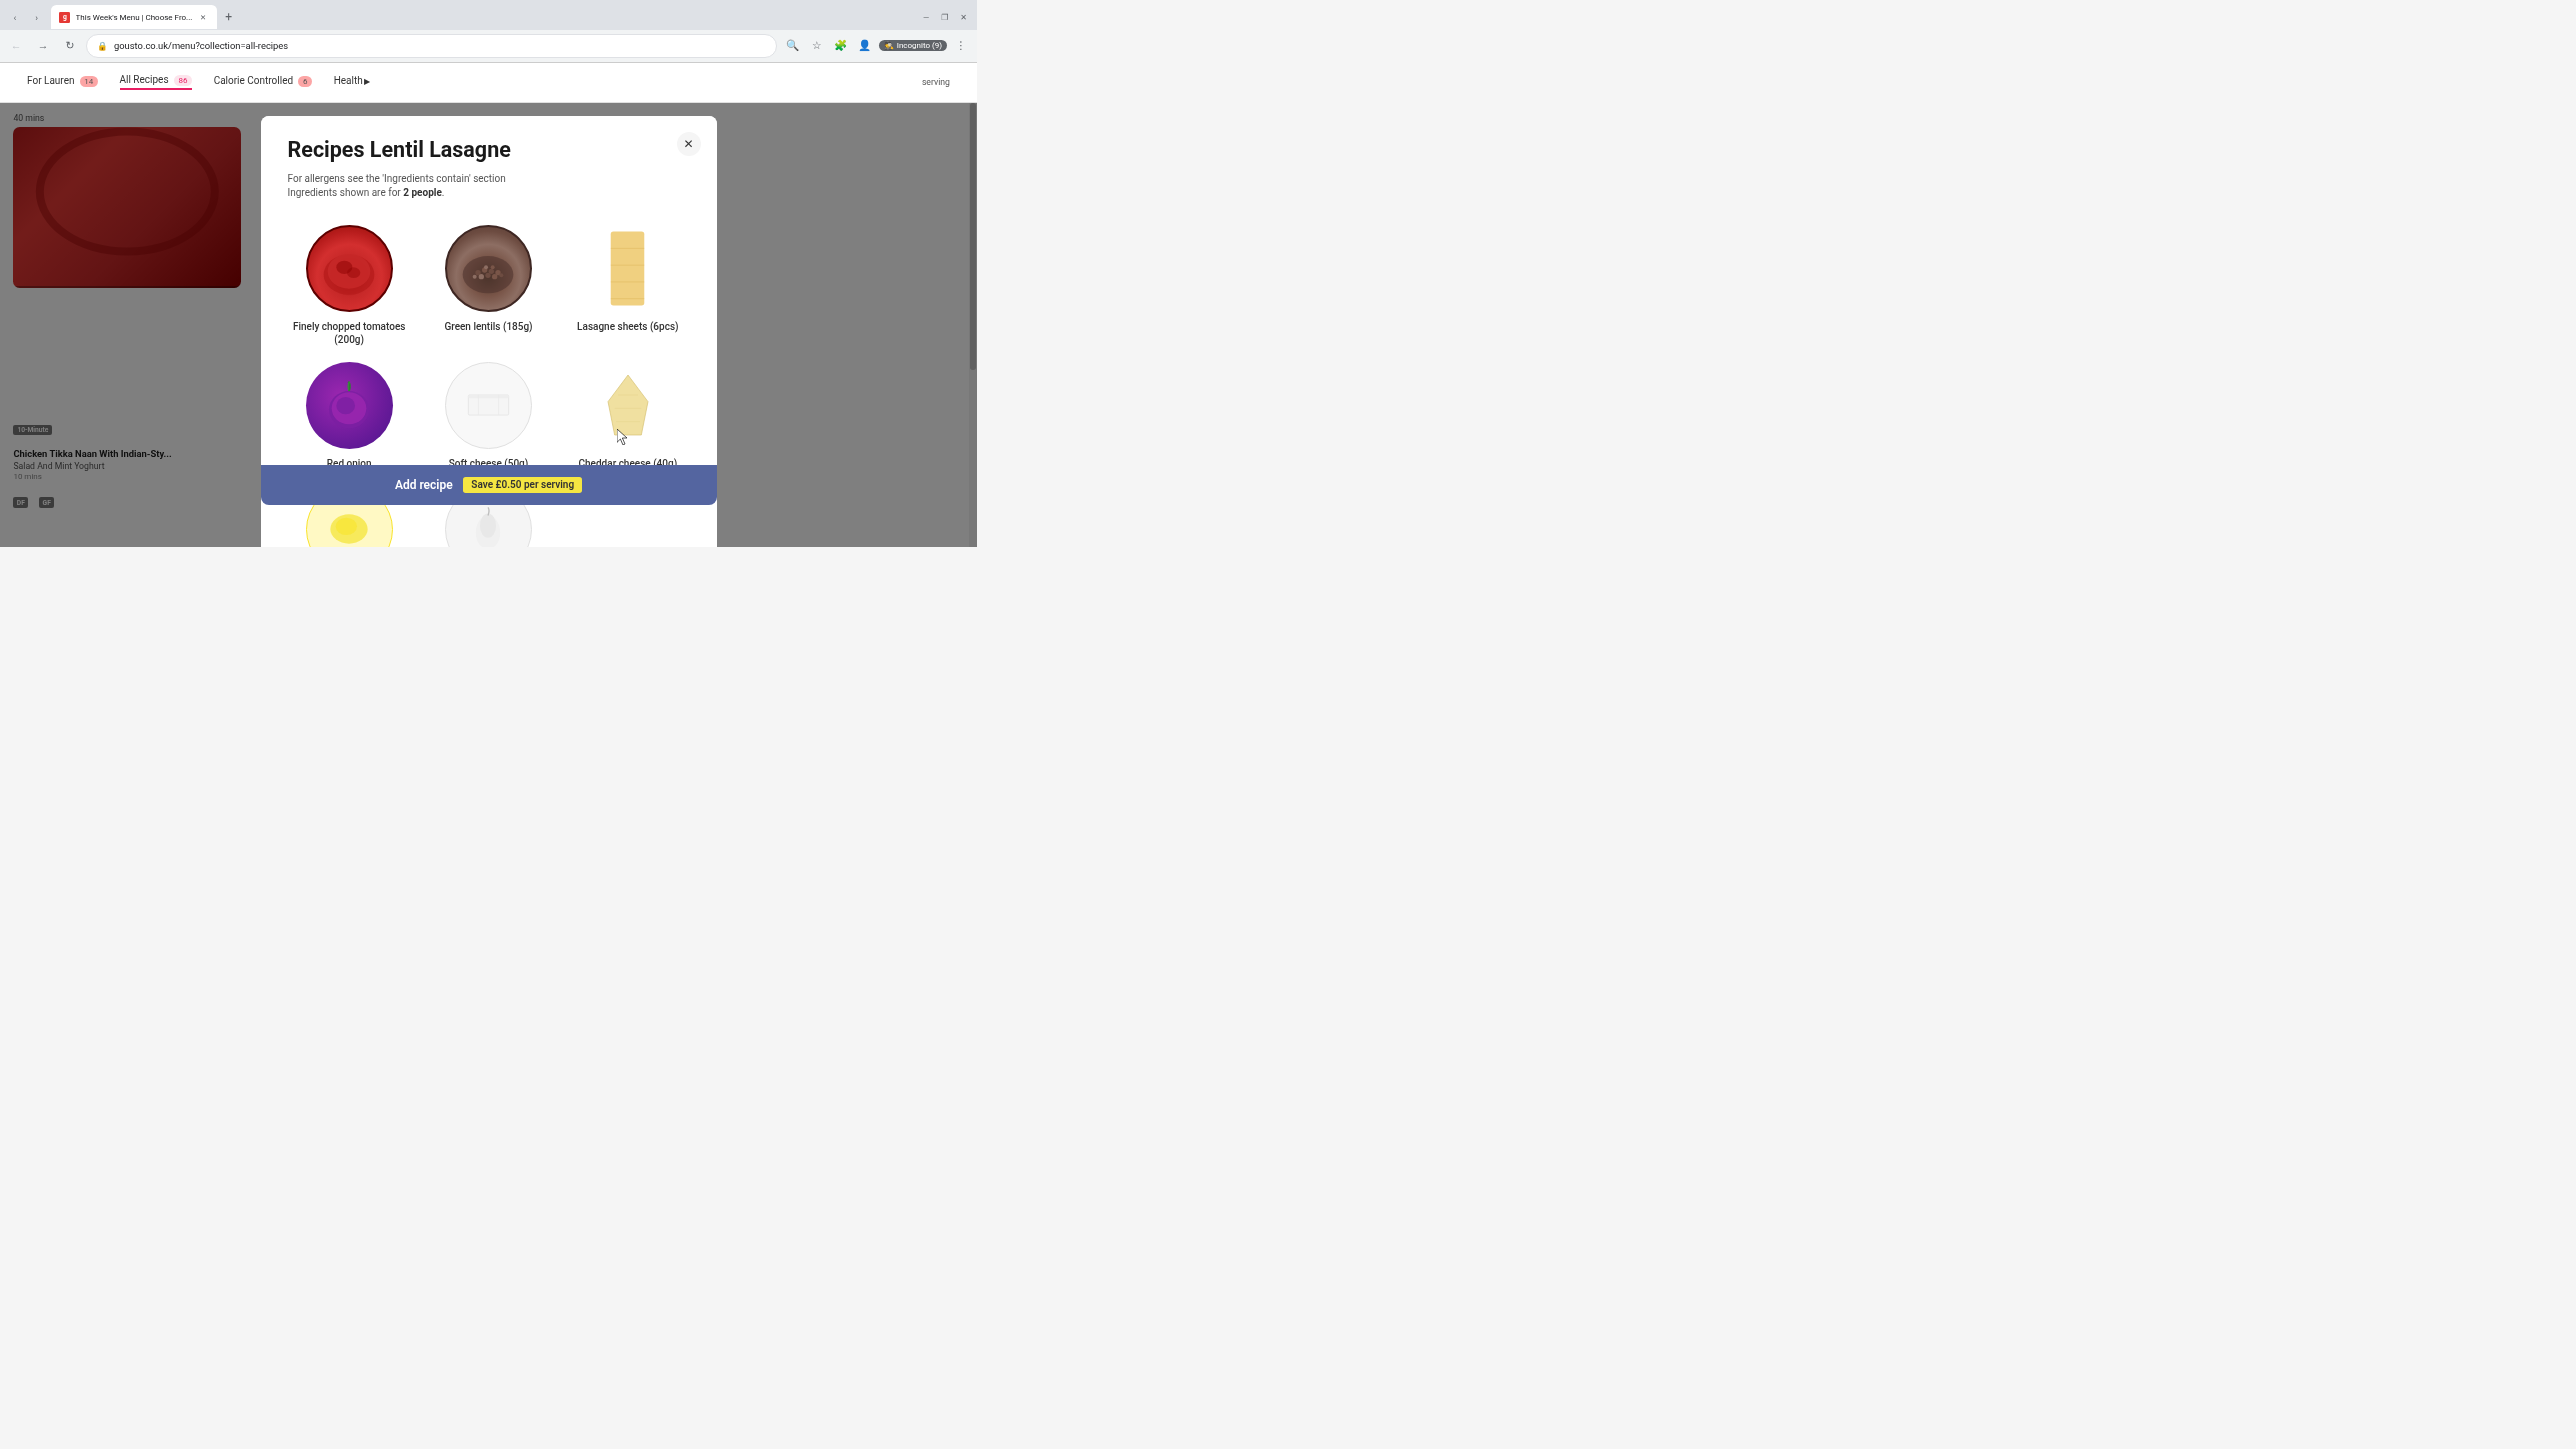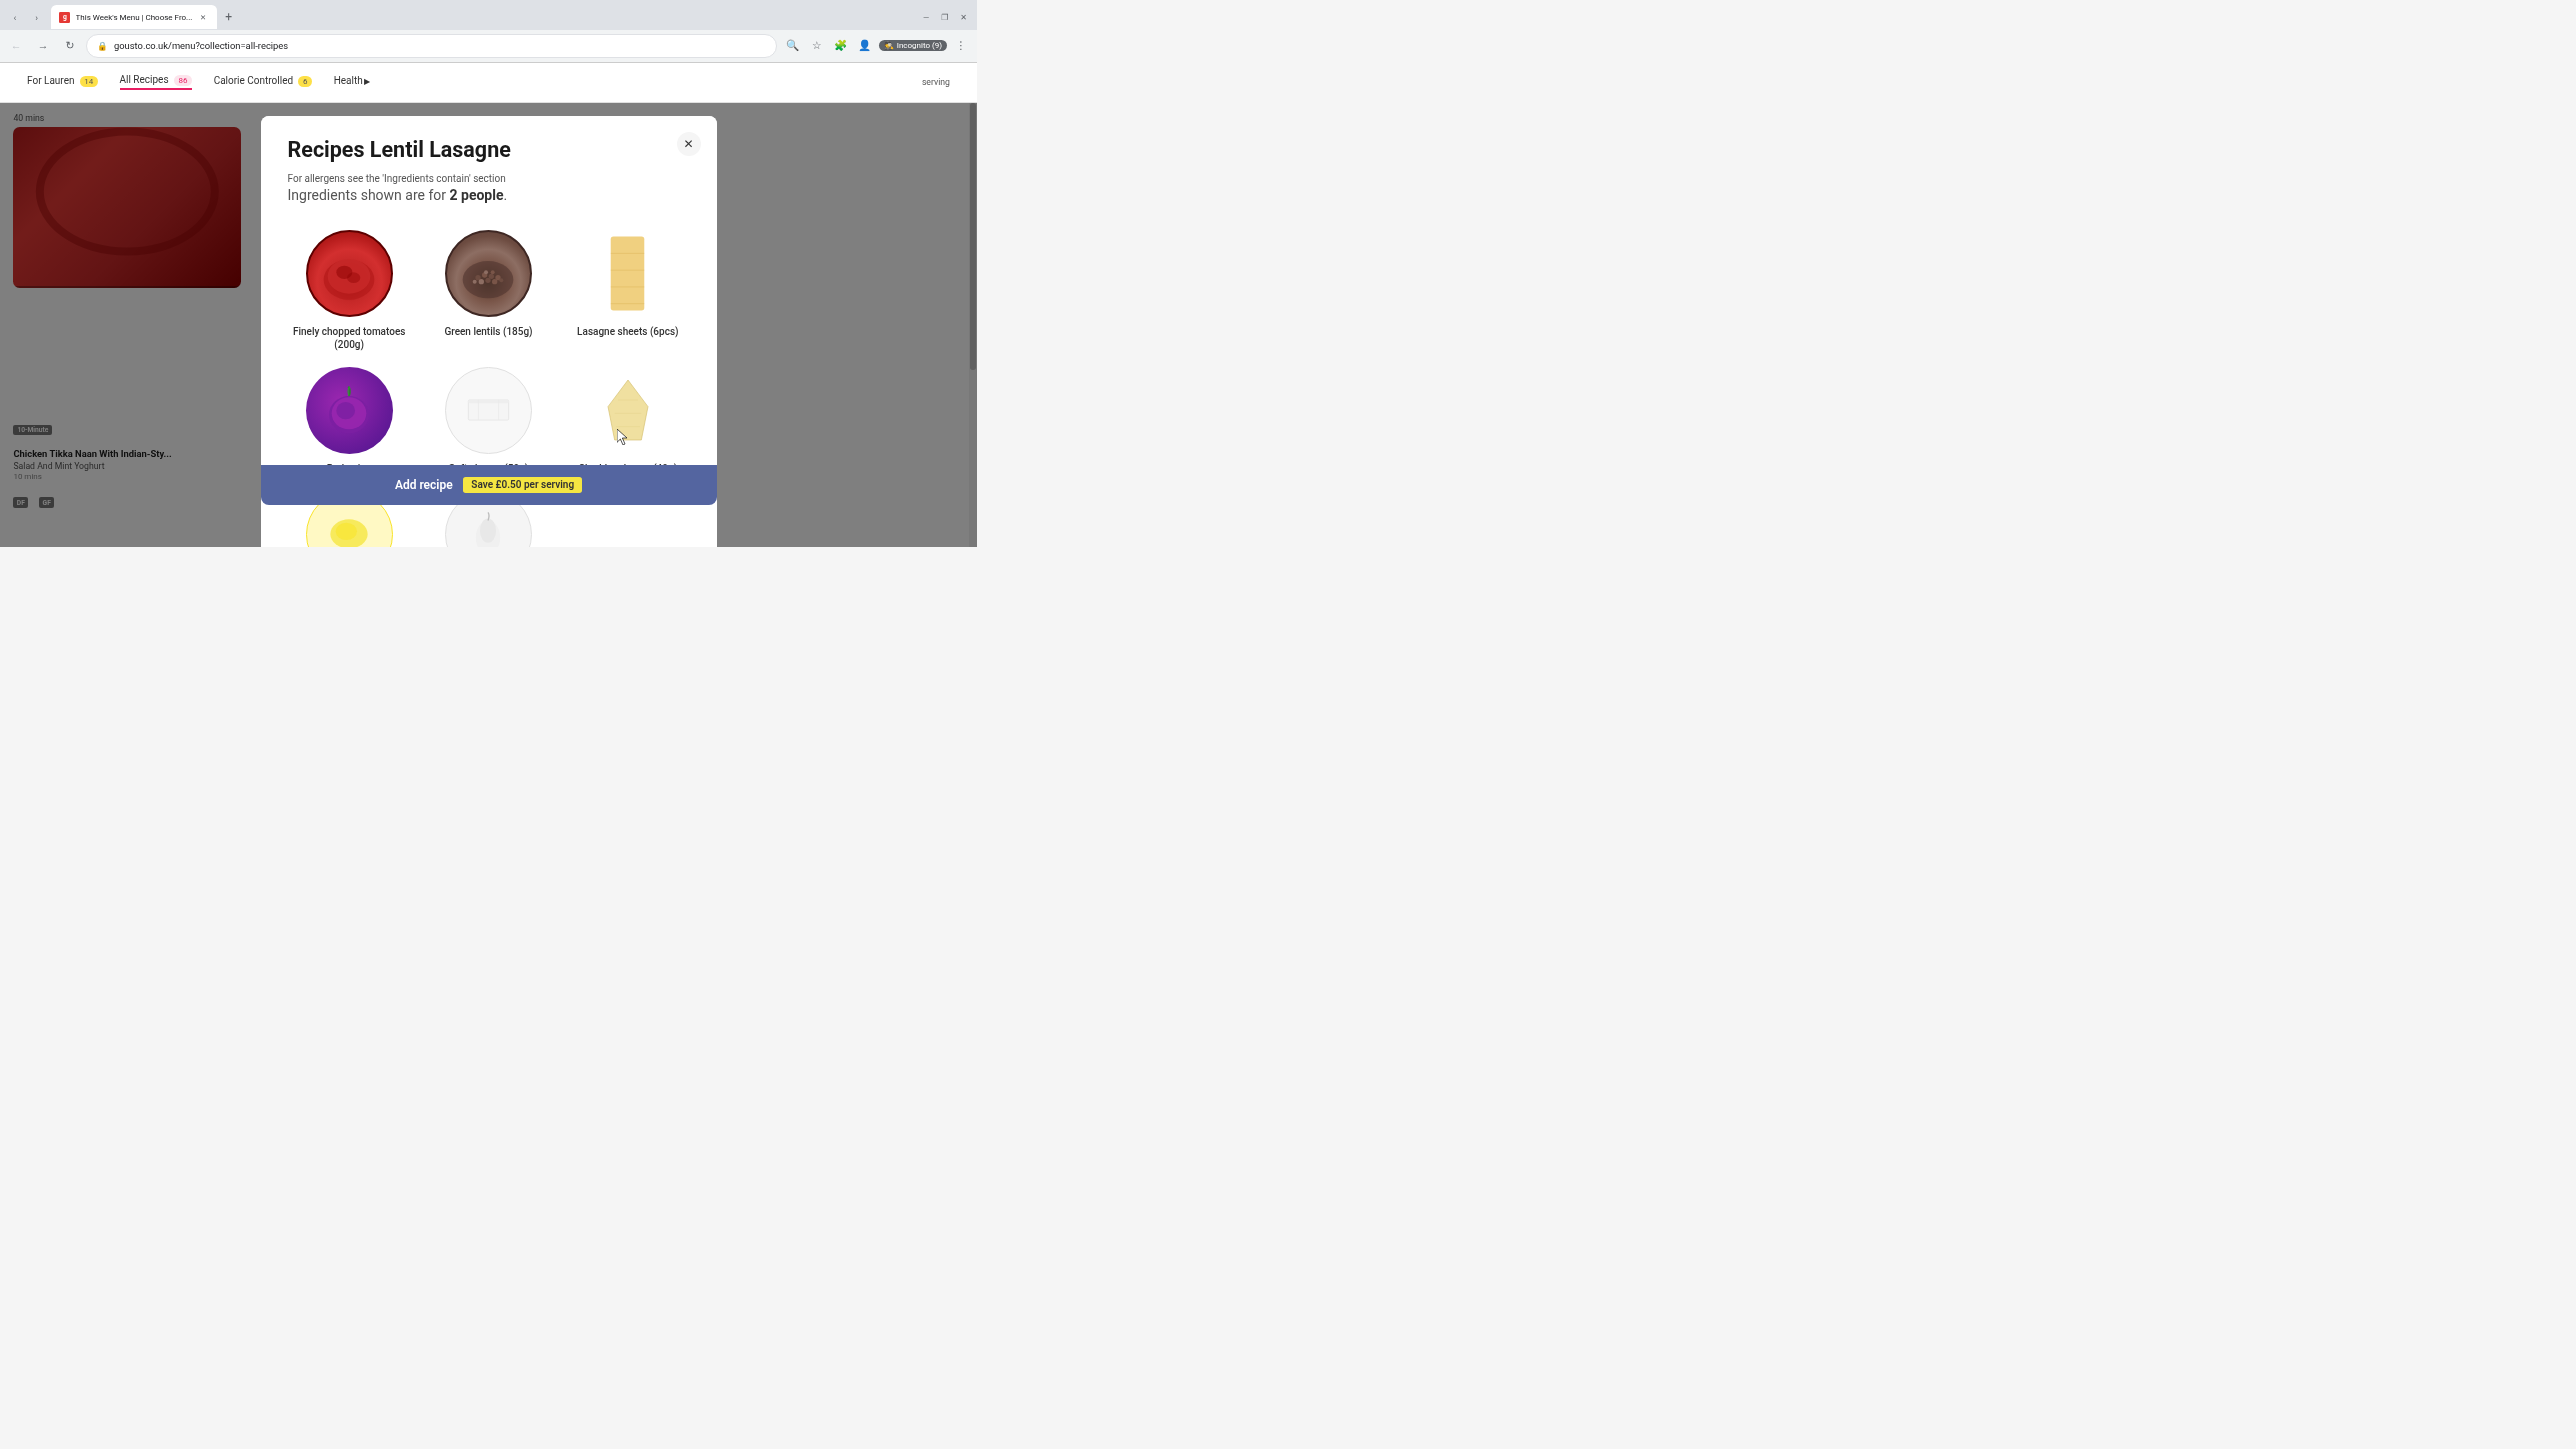--- a/index.html
+++ b/index.html
@@ -205,21 +205,21 @@
     }
     .nav-item.active {
       color: #333;
       border-bottom: 2px solid #e91e63;
       font-weight: 400;
     }
     .nav-badge {
       display: inline-flex;
       align-items: center;
       justify-content: center;
-      background: #fde047;
+      background: #fca5a5;
       color: #555;
       border-radius: 6.7px;
       padding: 0.7px 4.7px;
       font-size: 8px;
       margin-left: 2.7px;
     }
     .nav-item.active .nav-badge {
       background: #fce4ec;
       color: #e91e63;
     }
@@ -259,21 +259,21 @@
       font-weight: 700;
       color: #1a1a1a;
       margin-bottom: 10.7px;
     }
     .modal-allergen-note {
       font-size: 10px;
       color: #555;
       margin-bottom: 3px;
     }
     .modal-people-note {
-      font-size: 14px;
+      font-size: 10px;
       color: #555;
       margin-bottom: 5.4px;
     }
     .modal-people-note strong {
       color: #333;
       font-weight: 700;
     }
     .modal-close {
       position: absolute;
       top: 16px;

